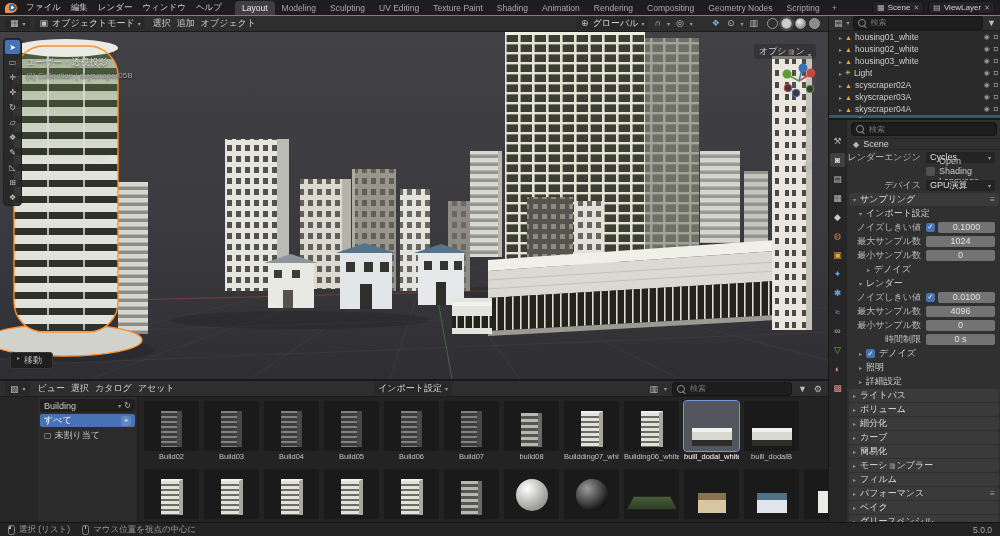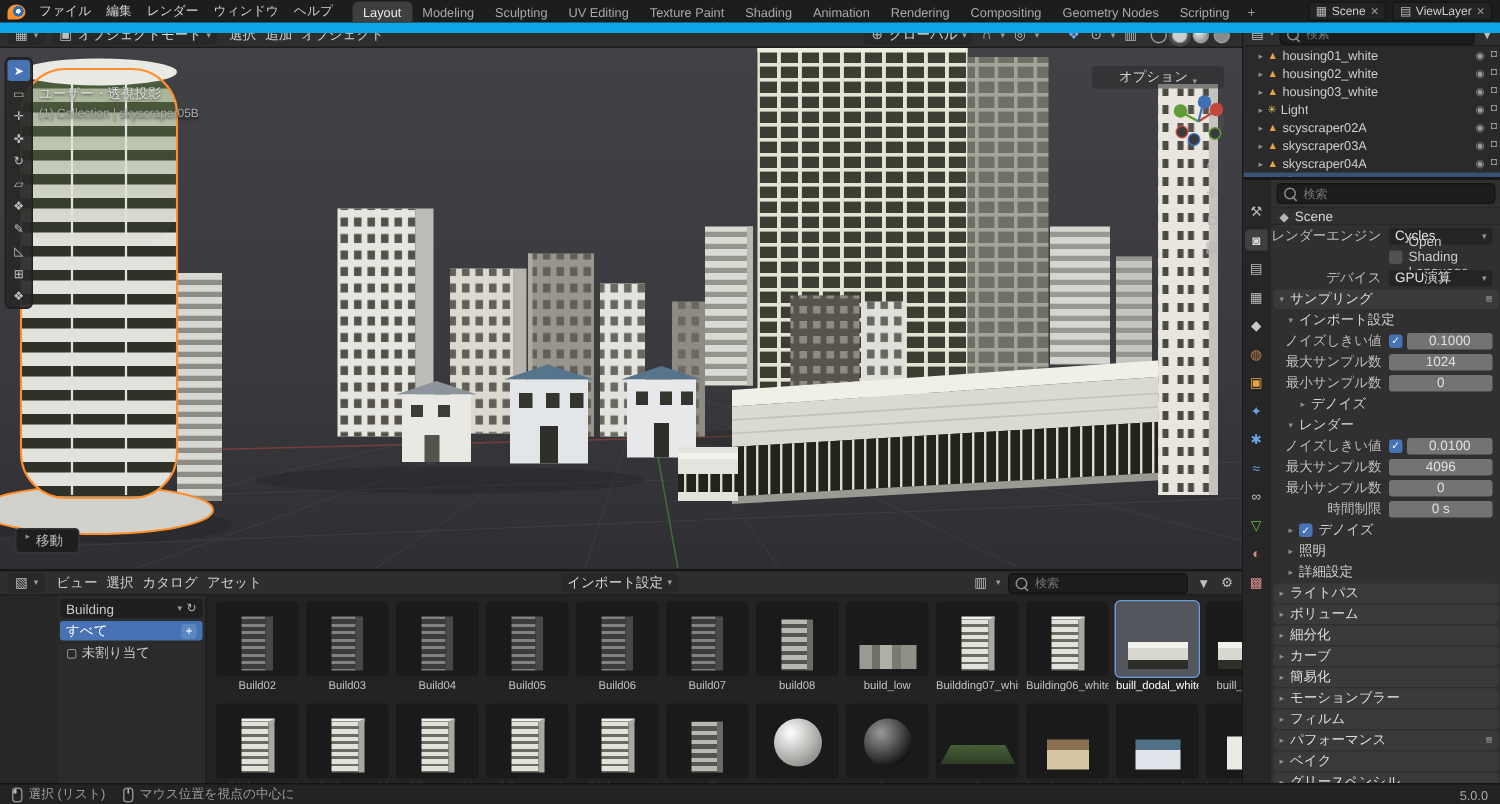--- a/index.html
+++ b/index.html
@@ -1,21 +1,21 @@
 <!DOCTYPE html>
 <html><head>
 <meta charset="utf-8">
 <style>
   html,body{margin:0;padding:0;background:#111;}
   #app{position:relative;width:1000px;height:536px;overflow:hidden;background:#2a2a2a;
        font-family:"Liberation Sans","DejaVu Sans",sans-serif;font-size:9px;color:#c8c8c8;
        -webkit-font-smoothing:antialiased;user-select:none;}
   
   .topbar{position:absolute;left:0;top:0;width:1000px;height:15px;background:#1d1d1d;
-          border-bottom:7px solid #0ea5e9;display:flex;align-items:center;z-index:9;}
+          border-bottom:1px solid #0ea5e9;display:flex;align-items:center;z-index:9;}
   .blender-logo{width:12px;height:10px;margin:0 4px 0 5px;border-radius:50% 50% 50% 10%;
           background:radial-gradient(circle at 60% 45%,#fff 0 1.5px,#2a6fb4 1.6px 3.5px,#ff8f2e 3.6px);}
   .menu-item{padding:0 5px;font-size:8.5px;color:#d2d2d2;line-height:15px;}
   .ws-tabs{display:flex;margin-left:8px;align-items:flex-end;height:15px;}
   .ws-tab{padding:1px 7px 1px 7px;font-size:8.5px;color:#a9a9a9;border-radius:4px 4px 0 0;line-height:12px;}
   .ws-tab.active{background:#3f3f3f;color:#ececec;}
   .ws-add{color:#9a9a9a;padding:0 5px;}
   .topbar-right{margin-left:auto;display:flex;align-items:center;gap:4px;padding-right:5px;}
   .tb-chip{display:flex;align-items:center;gap:3px;background:#232323;border:1px solid #161616;
            border-radius:3px;height:11px;padding:0 4px;font-size:8px;color:#cfcfcf;}
@@ -42,21 +42,21 @@
   .vp-toolbar{position:absolute;left:3px;top:6px;width:15px;background:rgba(40,40,40,.92);
               border:1px solid #202020;border-radius:4px;padding:1px;display:flex;
               flex-direction:column;gap:1px;z-index:4;}
   .vp-tool{height:14px;display:flex;align-items:center;justify-content:center;font-size:8px;
            color:#c2c2c2;border-radius:2px;}
   .vp-tool.active{background:#4772b3;color:#fff;}
   .vp-text{position:absolute;left:26px;top:24px;z-index:3;text-shadow:0 1px 2px rgba(0,0,0,.7);}
   .vp-text .l1{font-size:9px;color:#dedede;}
   .vp-text .l2{font-size:8px;color:#a8a8a8;margin-top:2px;}
   .vp-options{position:absolute;right:12px;top:12px;z-index:3;display:flex;align-items:flex-end;gap:3px;
-              background:rgba(45,45,45,.6);border-radius:3px;padding:1px 18px;color:#d5d5d5;}
+              background:rgba(45,45,45,.6);border-radius:3px;padding:1px 5px;color:#d5d5d5;}
   .nav-gizmo{position:absolute;right:10px;top:30px;z-index:3;}
   .vp-side-icons{position:absolute;right:15px;top:74px;z-index:3;display:flex;flex-direction:column;
                  gap:7px;color:#b8b8b8;font-size:10px;text-align:center;}
   .op-panel{position:absolute;left:10px;bottom:10px;z-index:3;background:#1e1e1e;border:1px solid #363636;
             border-radius:3px;padding:1px 10px 1px 6px;color:#bdbdbd;display:flex;gap:4px;}
   
   .asset-browser{height:144px;border-top:2px solid #181818;display:flex;flex-direction:column;background:#262626;}
   .ab-header{height:15px;background:#2e2e2e;border-bottom:1px solid #1c1c1c;display:flex;
              align-items:center;gap:5px;padding:0 5px;}
   .ab-center{margin:0 auto;}
@@ -535,26 +535,20 @@
                 <div class="tlabel">Build07</div>
               </div>
               <div class="tile">
                 <div class="thumb">
                   <div class="th th-tower-light"></div>
                 </div>
                 <div class="tlabel">build08</div>
               </div>
               <div class="tile">
                 <div class="thumb">
-                  <div class="th th-city"></div>
-                </div>
-                <div class="tlabel">build_low</div>
-              </div>
-              <div class="tile">
-                <div class="thumb">
                   <div class="th th-tower-white"></div>
                 </div>
                 <div class="tlabel">Buildding07_white</div>
               </div>
               <div class="tile">
                 <div class="thumb">
                   <div class="th th-tower-white"></div>
                 </div>
                 <div class="tlabel">Building06_white</div>
               </div>

